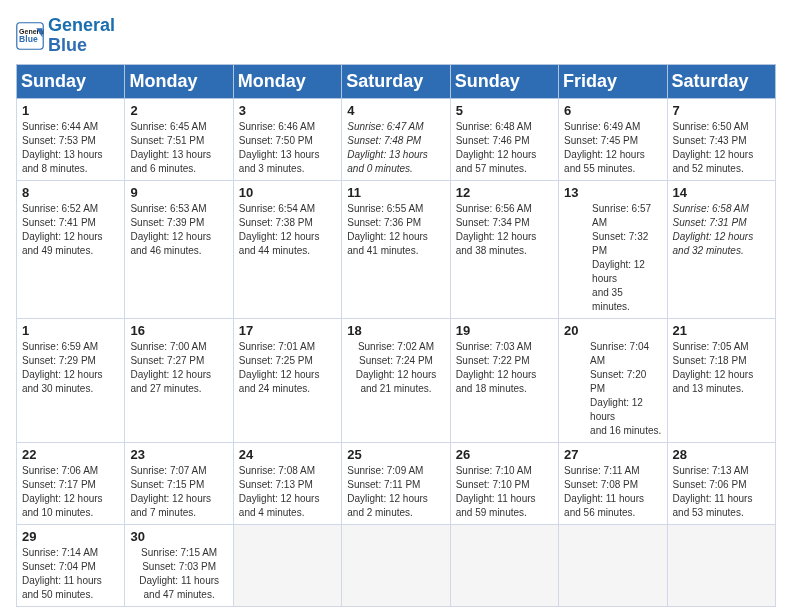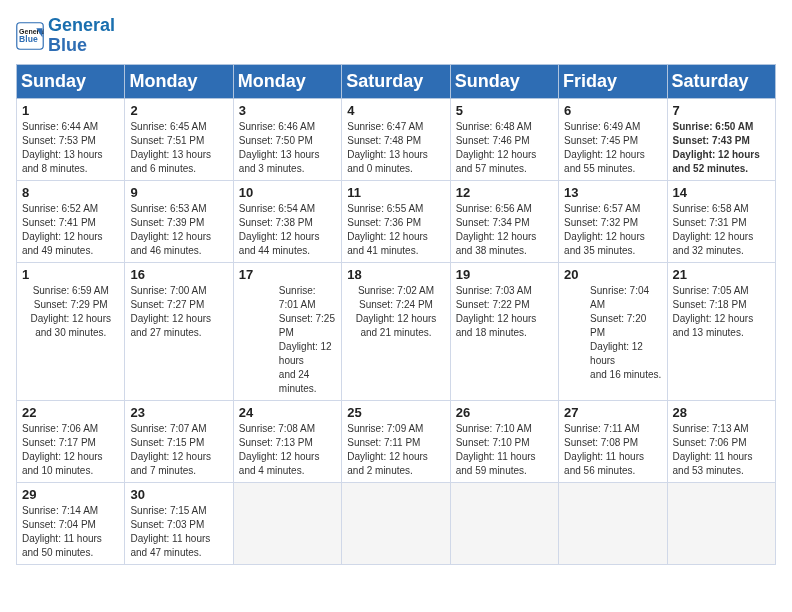--- a/index.html
+++ b/index.html
@@ -135,42 +135,42 @@
         </td>
         <td>
           <span class="day-num">3</span>
           <div class="day-detail" style="white-space: pre-line;">Sunrise: 6:46 AM
 Sunset: 7:50 PM
 Daylight: 13 hours
 and 3 minutes.</div>
         </td>
         <td>
           <span class="day-num">4</span>
-          <div class="day-detail" style="white-space: pre-line;">Sunrise: 6:47 AM
+          <div class="day-detail" style="white-space: pre-line; font-style: italic;">Sunrise: 6:47 AM
 Sunset: 7:48 PM
 Daylight: 13 hours
 and 0 minutes.</div>
         </td>
         <td>
           <span class="day-num">5</span>
           <div class="day-detail" style="white-space: pre-line;">Sunrise: 6:48 AM
 Sunset: 7:46 PM
 Daylight: 12 hours
 and 57 minutes.</div>
         </td>
         <td>
           <span class="day-num">6</span>
           <div class="day-detail" style="white-space: pre-line;">Sunrise: 6:49 AM
 Sunset: 7:45 PM
 Daylight: 12 hours
 and 55 minutes.</div>
         </td>
         <td>
           <span class="day-num">7</span>
-          <div class="day-detail" style="white-space: pre-line; font-weight: bold;">Sunrise: 6:50 AM
+          <div class="day-detail" style="white-space: pre-line;">Sunrise: 6:50 AM
 Sunset: 7:43 PM
 Daylight: 12 hours
 and 52 minutes.</div>
         </td>
       </tr>
       <tr>
         <td>
           <span class="day-num">8</span>
           <div class="day-detail" style="white-space: pre-line;">Sunrise: 6:52 AM
 Sunset: 7:41 PM
@@ -200,51 +200,51 @@
         </td>
         <td>
           <span class="day-num">12</span>
           <div class="day-detail" style="white-space: pre-line;">Sunrise: 6:56 AM
 Sunset: 7:34 PM
 Daylight: 12 hours
 and 38 minutes.</div>
         </td>
         <td>
           <span class="day-num">13</span>
-          <div class="day-detail" style="white-space: pre-line;">Sunrise: 6:57 AM
+          <div class="day-detail" style="white-space: pre-line; margin-left: 28px;">Sunrise: 6:57 AM
 Sunset: 7:32 PM
 Daylight: 12 hours
 and 35 minutes.</div>
         </td>
         <td>
           <span class="day-num">14</span>
-          <div class="day-detail" style="white-space: pre-line;">Sunrise: 6:58 AM
+          <div class="day-detail" style="white-space: pre-line; font-style: italic;">Sunrise: 6:58 AM
 Sunset: 7:31 PM
 Daylight: 12 hours
 and 32 minutes.</div>
         </td>
       </tr>
       <tr>
         <td>
           <span class="day-num">1</span>
-          <div class="day-detail" style="white-space: pre-line; text-align: center;">Sunrise: 6:59 AM
+          <div class="day-detail" style="white-space: pre-line;">Sunrise: 6:59 AM
 Sunset: 7:29 PM
 Daylight: 12 hours
 and 30 minutes.</div>
         </td>
         <td>
           <span class="day-num">16</span>
           <div class="day-detail" style="white-space: pre-line;">Sunrise: 7:00 AM
 Sunset: 7:27 PM
 Daylight: 12 hours
 and 27 minutes.</div>
         </td>
         <td>
           <span class="day-num">17</span>
-          <div class="day-detail" style="white-space: pre-line; margin-left: 40px;">Sunrise: 7:01 AM
+          <div class="day-detail" style="white-space: pre-line;">Sunrise: 7:01 AM
 Sunset: 7:25 PM
 Daylight: 12 hours
 and 24 minutes.</div>
         </td>
         <td>
           <span class="day-num">18</span>
           <div class="day-detail" style="white-space: pre-line; text-align: center;">Sunrise: 7:02 AM
 Sunset: 7:24 PM
 Daylight: 12 hours
 and 21 minutes.</div>
@@ -325,21 +325,21 @@
       <tr>
         <td>
           <span class="day-num">29</span>
           <div class="day-detail" style="white-space: pre-line;">Sunrise: 7:14 AM
 Sunset: 7:04 PM
 Daylight: 11 hours
 and 50 minutes.</div>
         </td>
         <td>
           <span class="day-num">30</span>
-          <div class="day-detail" style="white-space: pre-line;">Sunrise: 7:15 AM
+          <div class="day-detail" style="white-space: pre-line; text-align: center;">Sunrise: 7:15 AM
 Sunset: 7:03 PM
 Daylight: 11 hours
 and 47 minutes.</div>
         </td>
         <td class="empty"></td>
         <td class="empty"></td>
         <td class="empty"></td>
         <td class="empty"></td>
         <td class="empty"></td>
       </tr>

